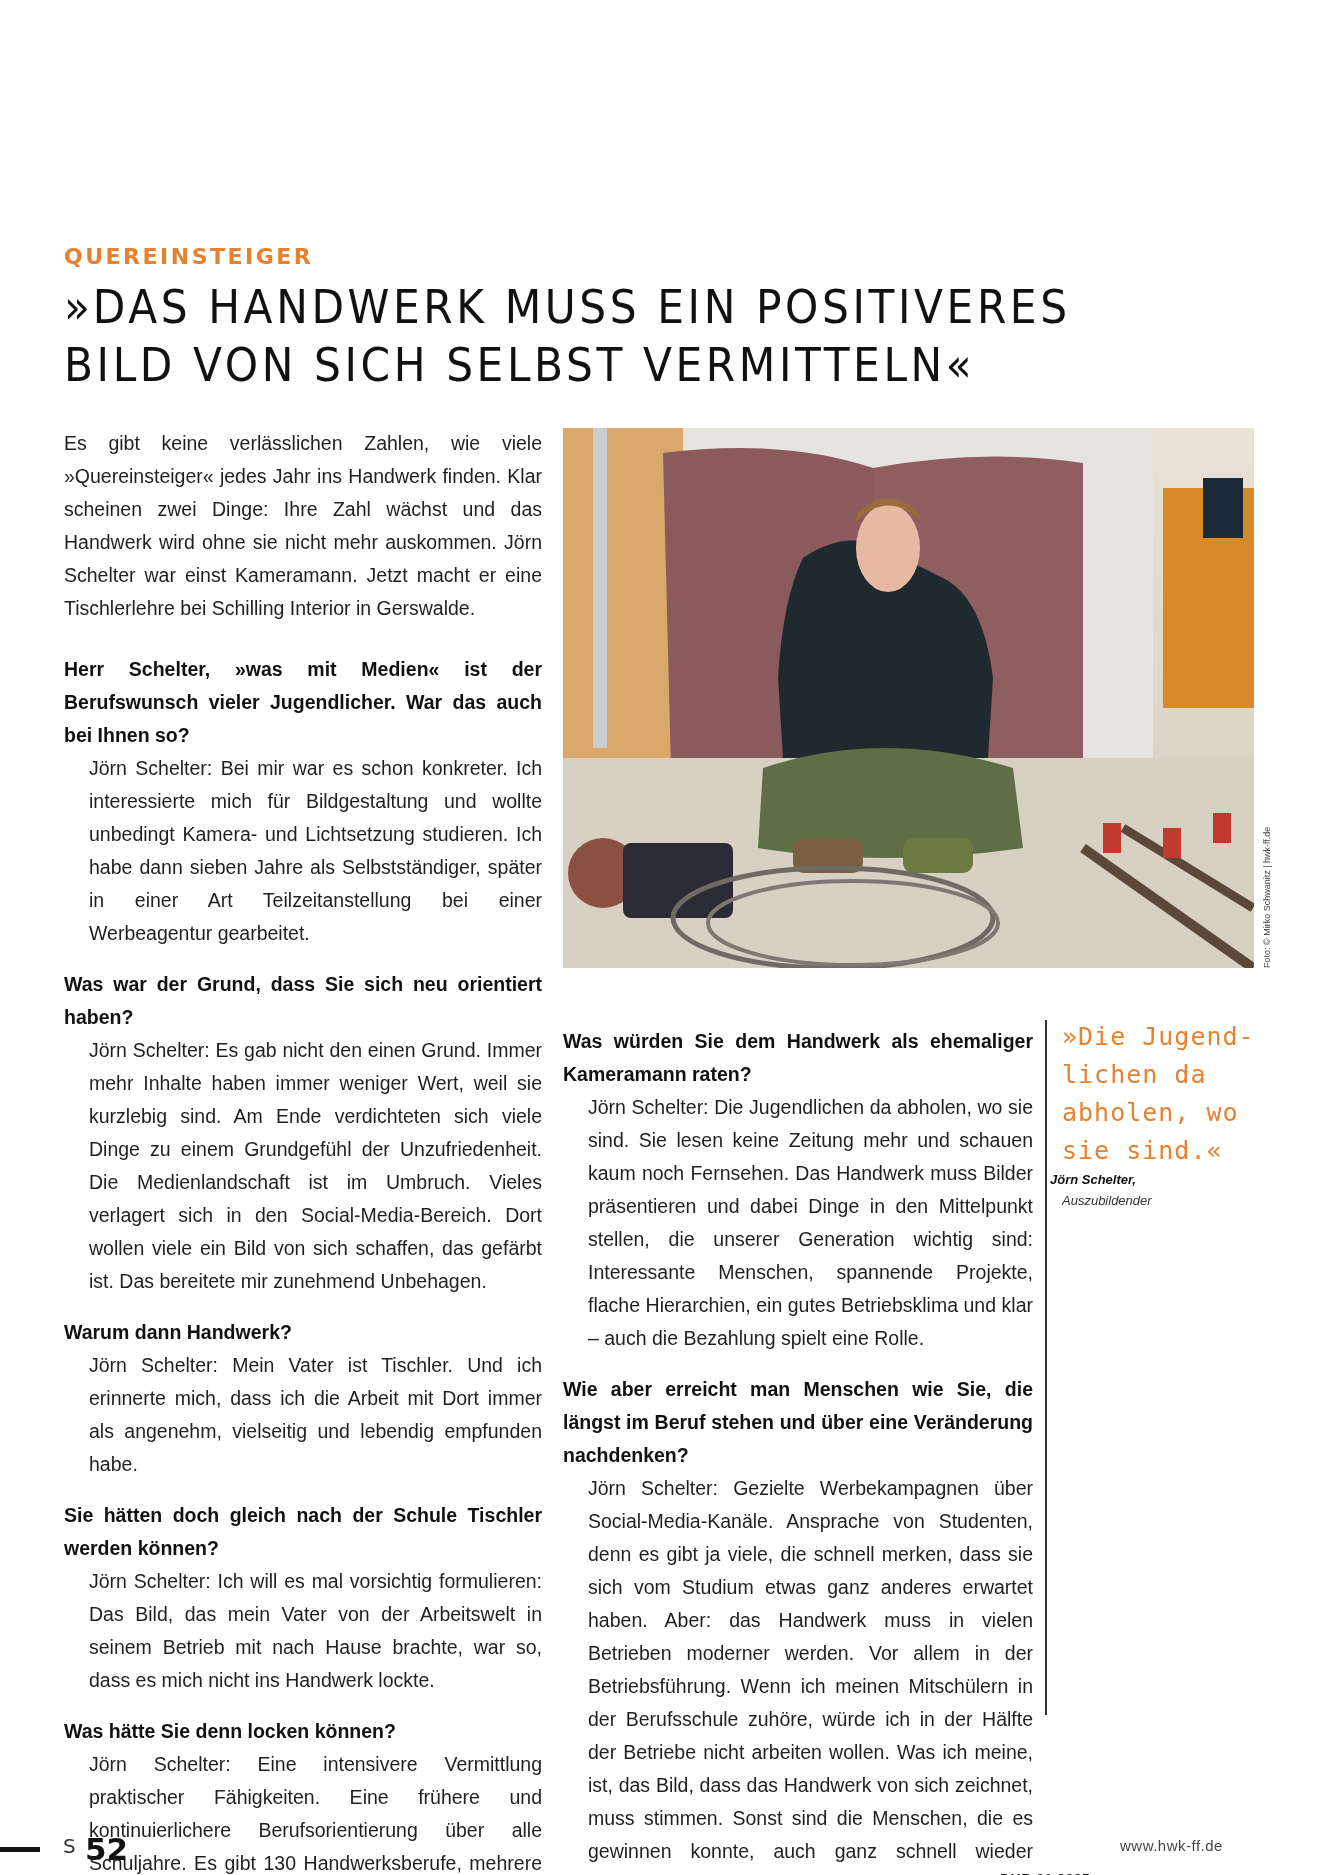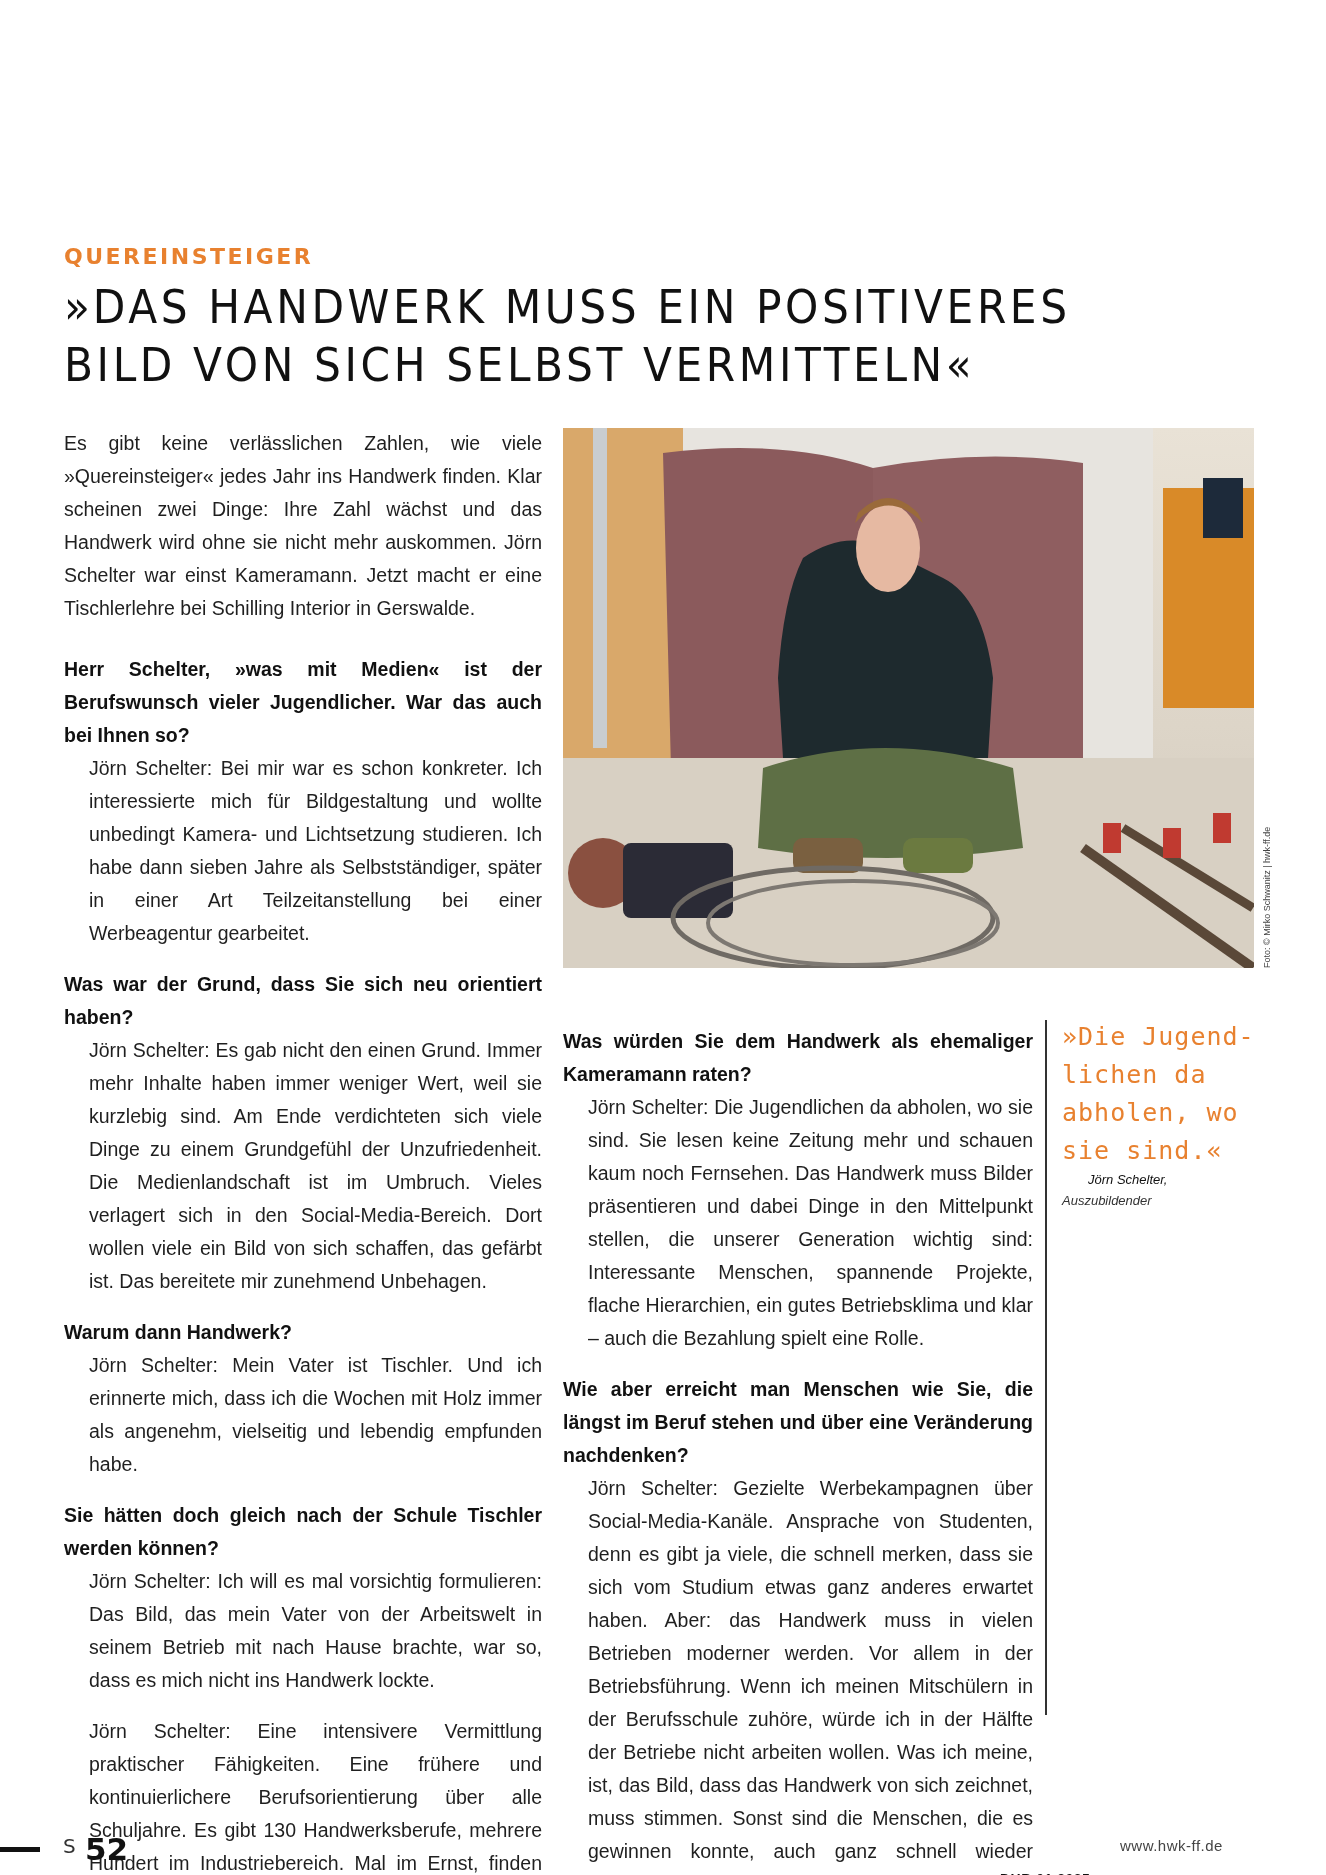--- a/index.html
+++ b/index.html
@@ -25,21 +25,21 @@
 
     .photo { position: absolute; left: 563px; top: 428px; width: 691px; height: 540px; overflow: hidden;
              background: linear-gradient(180deg, #e9e2d6 0%, #ddd5c8 55%, #cfc8ba 100%); }
     .photo svg { display: block; }
     .credit { position: absolute; left: 1262px; top: 968px; font-size: 9px; color: #444;
               transform: rotate(-90deg); transform-origin: left top; white-space: nowrap; }
 
     .divider { position: absolute; left: 1045px; top: 1020px; width: 1.5px; height: 695px; background: #333; }
     .pullquote { position: absolute; left: 1062px; top: 1018px; width: 220px; color: #e8812f;
                  font-family: "DejaVu Sans Mono", monospace; font-size: 25px; line-height: 38px; letter-spacing: 1px; }
-    .pq-name { position: absolute; left: 1088px; top: 1172px; font-size: 13px; font-weight: normal; font-style: italic; color: #111; }
+    .pq-name { position: absolute; left: 1050px; top: 1172px; font-size: 13px; font-weight: bold; font-style: italic; color: #111; }
     .pq-role { position: absolute; left: 1062px; top: 1193px; font-size: 13px; font-style: italic; color: #333; }
 
     .byline { font-size: 16px; font-weight: bold; font-style: italic; margin-left: 6px; margin-top: 13px; }
 
     .footer-bar { position: absolute; left: 0; top: 1847px; width: 40px; height: 5px; background: #111; }
     .page-s { position: absolute; left: 63px; top: 1834px; font-size: 20px; color: #333; font-family: "DejaVu Sans", sans-serif; }
     .page-num { position: absolute; left: 85px; top: 1831px; font-size: 31px; font-weight: bold; color: #111; font-family: "DejaVu Sans", sans-serif; }
     .footer-mag { position: absolute; left: 1000px; top: 1838px; font-size: 14px; font-weight: bold; color: #111; letter-spacing: 0.5px; margin-top: 33px; }
     .footer-url { position: absolute; left: 1120px; top: 1837px; font-size: 15px; color: #444; letter-spacing: 0.5px; }
   </style>
@@ -58,27 +58,28 @@
   <div class="block">
     <p class="q">Herr Schelter, »was mit Medien« ist der Berufswunsch vieler Jugendlicher. War das auch bei Ihnen so?</p>
     <p class="a">Jörn Schelter: Bei mir war es schon konkreter. Ich interessierte mich für Bildgestaltung und wollte unbedingt Kamera- und Lichtsetzung studieren. Ich habe dann sieben Jahre als Selbstständiger, später in einer Art Teilzeitanstellung bei einer Werbeagentur gearbeitet.</p>
   </div>
   <div class="block">
     <p class="q">Was war der Grund, dass Sie sich neu orientiert haben?</p>
     <p class="a">Jörn Schelter: Es gab nicht den einen Grund. Immer mehr Inhalte haben immer weniger Wert, weil sie kurzlebig sind. Am Ende verdichteten sich viele Dinge zu einem Grundgefühl der Unzufriedenheit. Die Medienlandschaft ist im Umbruch. Vieles verlagert sich in den Social-Media-Bereich. Dort wollen viele ein Bild von sich schaffen, das gefärbt ist. Das bereitete mir zunehmend Unbehagen.</p>
   </div>
   <div class="block">
     <p class="q">Warum dann Handwerk?</p>
-    <p class="a">Jörn Schelter: Mein Vater ist Tischler. Und ich erinnerte mich, dass ich die Wochen mit Holz immer als angenehm, vielseitig und lebendig empfunden habe.</p>
+    <p class="a">Jörn Schelter: Mein Vater ist Tischler. Und ich erinnerte mich, dass ich die Arbeit mit Dort immer als angenehm, vielseitig und lebendig empfunden habe.</p>
   </div>
   <div class="block">
     <p class="q">Sie hätten doch gleich nach der Schule Tischler werden können?</p>
     <p class="a">Jörn Schelter: Ich will es mal vorsichtig formulieren: Das Bild, das mein Vater von der Arbeitswelt in seinem Betrieb mit nach Hause brachte, war so, dass es mich nicht ins Handwerk lockte.</p>
   </div>
   <div class="block">
+    <p class="q">Was hätte Sie denn locken können?</p>
     <p class="a">Jörn Schelter: Eine intensivere Vermittlung praktischer Fähigkeiten. Eine frühere und kontinuierlichere Berufsorientierung über alle Schuljahre. Es gibt 130 Handwerksberufe, mehrere Hundert im Industriebereich. Mal im Ernst, finden Sie nicht auch, dass da, gerechnet auf eine Schulzeit von 12 Jahren, drei bis vier Wochen Schulpraktika einfach lächerlich sind?</p>
   </div>
 </div>
 
 <div class="photo">
   <svg width="691" height="540" viewBox="0 0 691 540">
     <rect x="0" y="0" width="120" height="340" fill="#d9a86a"></rect>
     <rect x="30" y="0" width="14" height="320" fill="#c9cdd0"></rect>
     <rect x="120" y="0" width="470" height="330" fill="#e7e4df"></rect>
     <rect x="600" y="60" width="91" height="220" fill="#d98a28"></rect>

